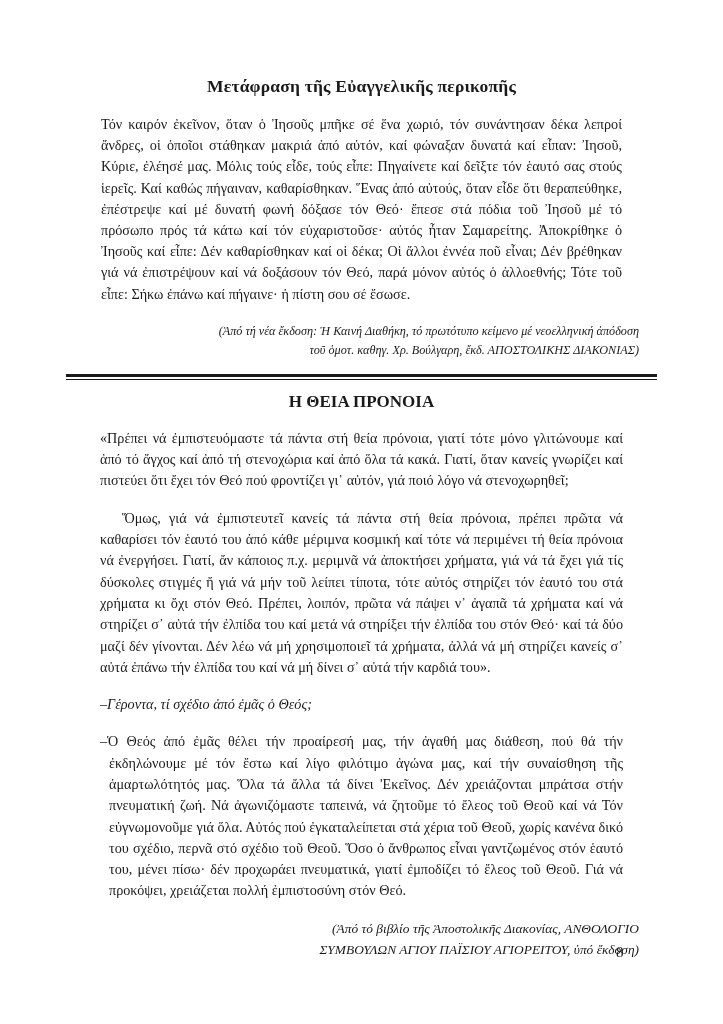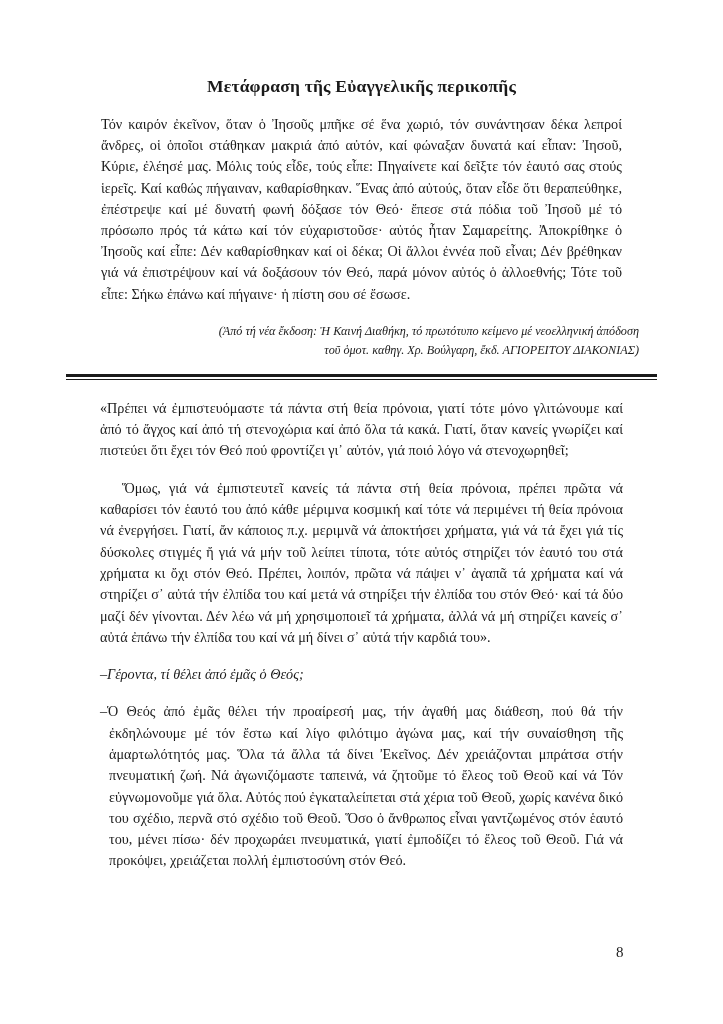--- a/index.html
+++ b/index.html
@@ -24,30 +24,35 @@
 </style>
 </head>
 <body>
 
 <div class="page">
   <section>
     <h2 class="title1">Μετάφραση τῆς Εὐαγγελικῆς περικοπῆς</h2>
     <p class="para">Τόν καιρόν ἐκεῖνον, ὅταν ὁ Ἰησοῦς μπῆκε σέ ἕνα χωριό, τόν συνάντησαν δέκα λεπροί ἄνδρες, οἱ ὁποῖοι στάθηκαν μακριά ἀπό αὐτόν, καί φώναξαν δυνατά καί εἶπαν: Ἰησοῦ, Κύριε, ἐλέησέ μας. Μόλις τούς εἶδε, τούς εἶπε: Πηγαίνετε καί δεῖξτε τόν ἑαυτό σας στούς ἱερεῖς. Καί καθώς πήγαιναν, καθαρίσθηκαν. Ἕνας ἀπό αὐτούς, ὅταν εἶδε ὅτι θεραπεύθηκε, ἐπέστρεψε καί μέ δυνατή φωνή δόξασε τόν Θεό· ἔπεσε στά πόδια τοῦ Ἰησοῦ μέ τό πρόσωπο πρός τά κάτω καί τόν εὐχαριστοῦσε· αὐτός ἦταν Σαμαρείτης. Ἀποκρίθηκε ὁ Ἰησοῦς καί εἶπε: Δέν καθαρίσθηκαν καί οἱ δέκα; Οἱ ἄλλοι ἐννέα ποῦ εἶναι; Δέν βρέθηκαν γιά νά ἐπιστρέψουν καί νά δοξάσουν τόν Θεό, παρά μόνον αὐτός ὁ ἀλλοεθνής; Τότε τοῦ εἶπε: Σήκω ἐπάνω καί πήγαινε· ἡ πίστη σου σέ ἔσωσε.</p>
     <div class="cite">
       <span>(Ἀπό τή νέα ἔκδοση: Ἡ Καινή Διαθήκη, τό πρωτότυπο κείμενο μέ νεοελληνική ἀπόδοση</span>
-      <span>τοῦ ὁμοτ. καθηγ. Χρ. Βούλγαρη, ἔκδ. ΑΓΙΟΡΕΙΤΟΥ ΔΙΑΚΟΝΙΑΣ)</span>
+      <span>τοῦ ὁμοτ. καθηγ. Χρ. Βούλγαρη, ἔκδ. ΑΠΟΣΤΟΛΙΚΗΣ ΔΙΑΚΟΝΙΑΣ)</span>
     </div>
   </section>
 
   <div class="divider">
     <div class="thick"></div>
     <div class="thin"></div>
   </div>
 
   <section>
+    <h2 class="title2">Η ΘΕΙΑ ΠΡΟΝΟΙΑ</h2>
     <p class="p2">«Πρέπει νά ἐμπιστευόμαστε τά πάντα στή θεία πρόνοια, γιατί τότε μόνο γλιτώνουμε καί ἀπό τό ἄγχος καί ἀπό τή στενοχώρια καί ἀπό ὅλα τά κακά. Γιατί, ὅταν κανείς γνωρίζει καί πιστεύει ὅτι ἔχει τόν Θεό πού φροντίζει γι᾽ αὐτόν, γιά ποιό λόγο νά στενοχωρηθεῖ;</p>
     <p class="p2 indent">Ὅμως, γιά νά ἐμπιστευτεῖ κανείς τά πάντα στή θεία πρόνοια, πρέπει πρῶτα νά καθαρίσει τόν ἑαυτό του ἀπό κάθε μέριμνα κοσμική καί τότε νά περιμένει τή θεία πρόνοια νά ἐνεργήσει. Γιατί, ἄν κάποιος π.χ. μεριμνᾶ νά ἀποκτήσει χρήματα, γιά νά τά ἔχει γιά τίς δύσκολες στιγμές ἤ γιά νά μήν τοῦ λείπει τίποτα, τότε αὐτός στηρίζει τόν ἑαυτό του στά χρήματα κι ὄχι στόν Θεό. Πρέπει, λοιπόν, πρῶτα νά πάψει ν᾽ ἀγαπᾶ τά χρήματα καί νά στηρίζει σ᾽ αὐτά τήν ἐλπίδα του καί μετά νά στηρίξει τήν ἐλπίδα του στόν Θεό· καί τά δύο μαζί δέν γίνονται. Δέν λέω νά μή χρησιμοποιεῖ τά χρήματα, ἀλλά νά μή στηρίζει κανείς σ᾽ αὐτά ἐπάνω τήν ἐλπίδα του καί νά μή δίνει σ᾽ αὐτά τήν καρδιά του».</p>
-    <p class="p2 q">–Γέροντα, τί θέλει ἀπό ἐμᾶς ὁ Θεός;</p>
+    <p class="p2 q">–Γέροντα, τί σχέδιο ἀπό ἐμᾶς ὁ Θεός;</p>
     <p class="p2 dash-para">–Ὁ Θεός ἀπό ἐμᾶς θέλει τήν προαίρεσή μας, τήν ἀγαθή μας διάθεση, πού θά τήν ἐκδηλώνουμε μέ τόν ἔστω καί λίγο φιλότιμο ἀγώνα μας, καί τήν συναίσθηση τῆς ἁμαρτωλότητός μας. Ὅλα τά ἄλλα τά δίνει Ἐκεῖνος. Δέν χρειάζονται μπράτσα στήν πνευματική ζωή. Νά ἀγωνιζόμαστε ταπεινά, νά ζητοῦμε τό ἔλεος τοῦ Θεοῦ καί νά Τόν εὐγνωμονοῦμε γιά ὅλα. Αὐτός πού ἐγκαταλείπεται στά χέρια τοῦ Θεοῦ, χωρίς κανένα δικό του σχέδιο, περνᾶ στό σχέδιο τοῦ Θεοῦ. Ὅσο ὁ ἄνθρωπος εἶναι γαντζωμένος στόν ἑαυτό του, μένει πίσω· δέν προχωράει πνευματικά, γιατί ἐμποδίζει τό ἔλεος τοῦ Θεοῦ. Γιά νά προκόψει, χρειάζεται πολλή ἐμπιστοσύνη στόν Θεό.</p>
+    <div class="cite2">
+      <span>(Ἀπό τό βιβλίο τῆς Ἀποστολικῆς Διακονίας, ΑΝΘΟΛΟΓΙΟ</span>
+      <span>ΣΥΜΒΟΥΛΩΝ ΑΓΙΟΥ ΠΑΪΣΙΟΥ ΑΓΙΟΡΕΙΤΟΥ, ὑπό ἔκδοση)</span>
+    </div>
   </section>
 </div>
 
 <div class="pagenum">8</div>
 
 </body></html>

